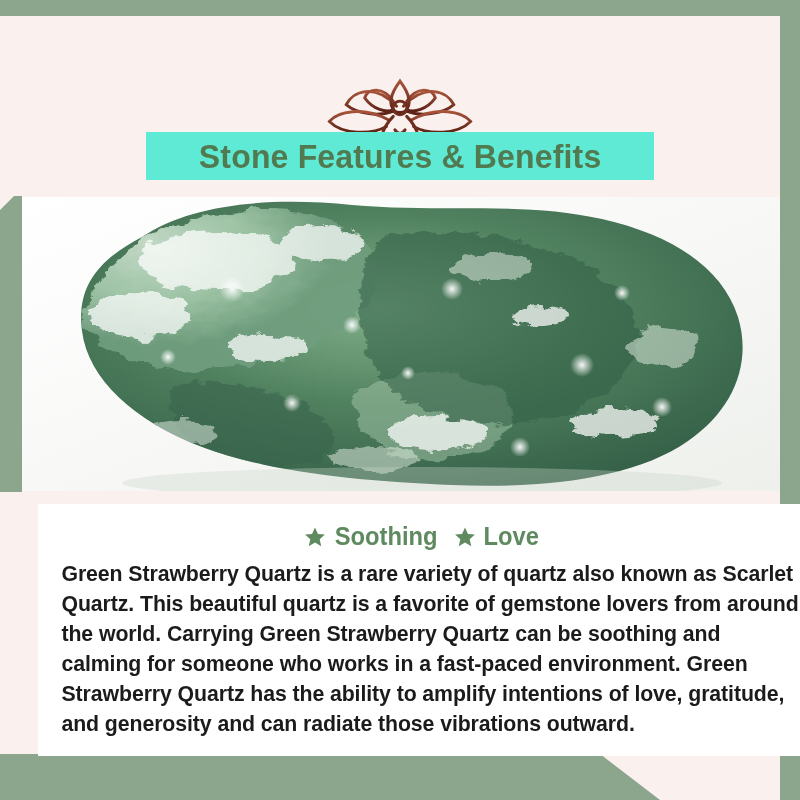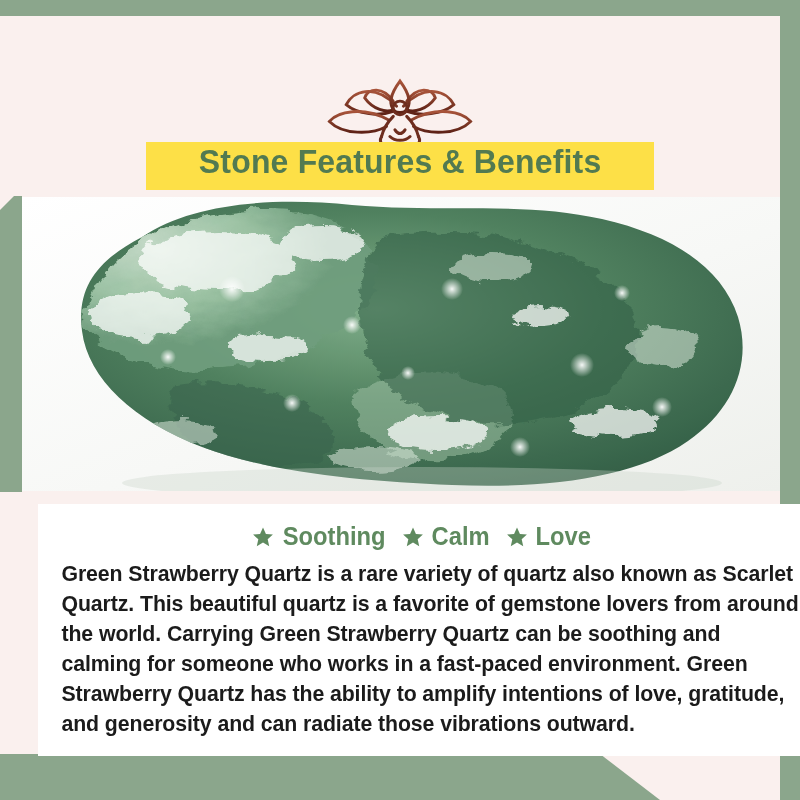--- a/index.html
+++ b/index.html
@@ -74,24 +74,25 @@
     font-family: "Liberation Serif", serif;
     font-size: 18.5px;
     letter-spacing: 2.6px;
     color: #2e2724;
     white-space: nowrap;
   }
 
   
   .title-band {
     position: absolute;
-    left: 146px; top: 142px;
+    left: 146px; top: 132px;
     width: 508px; height: 48px;
-    background: #fde047;
+    background: #5eead4;
     display: flex;
+    align-items: center;
     justify-content: center;
   }
   .title-text {
     font-family: "Liberation Sans Narrow", "Liberation Sans", sans-serif;
     font-weight: bold;
     font-size: 34px;
     color: #527a51;
     letter-spacing: 0.2px;
     transform: scaleX(0.94);
     white-space: nowrap;
@@ -338,26 +339,20 @@
 
     <div class="keywords">
 
       <div class="kw">
         <svg class="kw-star" viewBox="0 0 24 24">
           <polygon points="12,1.6 15.2,8.6 22.8,9.4 17.1,14.5 18.8,22 12,18.1 5.2,22 6.9,14.5 1.2,9.4 8.8,8.6" fill="#5f8a5f"></polygon>
         </svg>
         <span class="kw-label">Soothing</span>
       </div>
 
-      <div class="kw">
-        <svg class="kw-star" viewBox="0 0 24 24">
-          <polygon points="12,1.6 15.2,8.6 22.8,9.4 17.1,14.5 18.8,22 12,18.1 5.2,22 6.9,14.5 1.2,9.4 8.8,8.6" fill="#5f8a5f"></polygon>
-        </svg>
-        <span class="kw-label">Calm</span>
-      </div>
 
       <div class="kw">
         <svg class="kw-star" viewBox="0 0 24 24">
           <polygon points="12,1.6 15.2,8.6 22.8,9.4 17.1,14.5 18.8,22 12,18.1 5.2,22 6.9,14.5 1.2,9.4 8.8,8.6" fill="#5f8a5f"></polygon>
         </svg>
         <span class="kw-label">Love</span>
       </div>
 
 
     </div>

